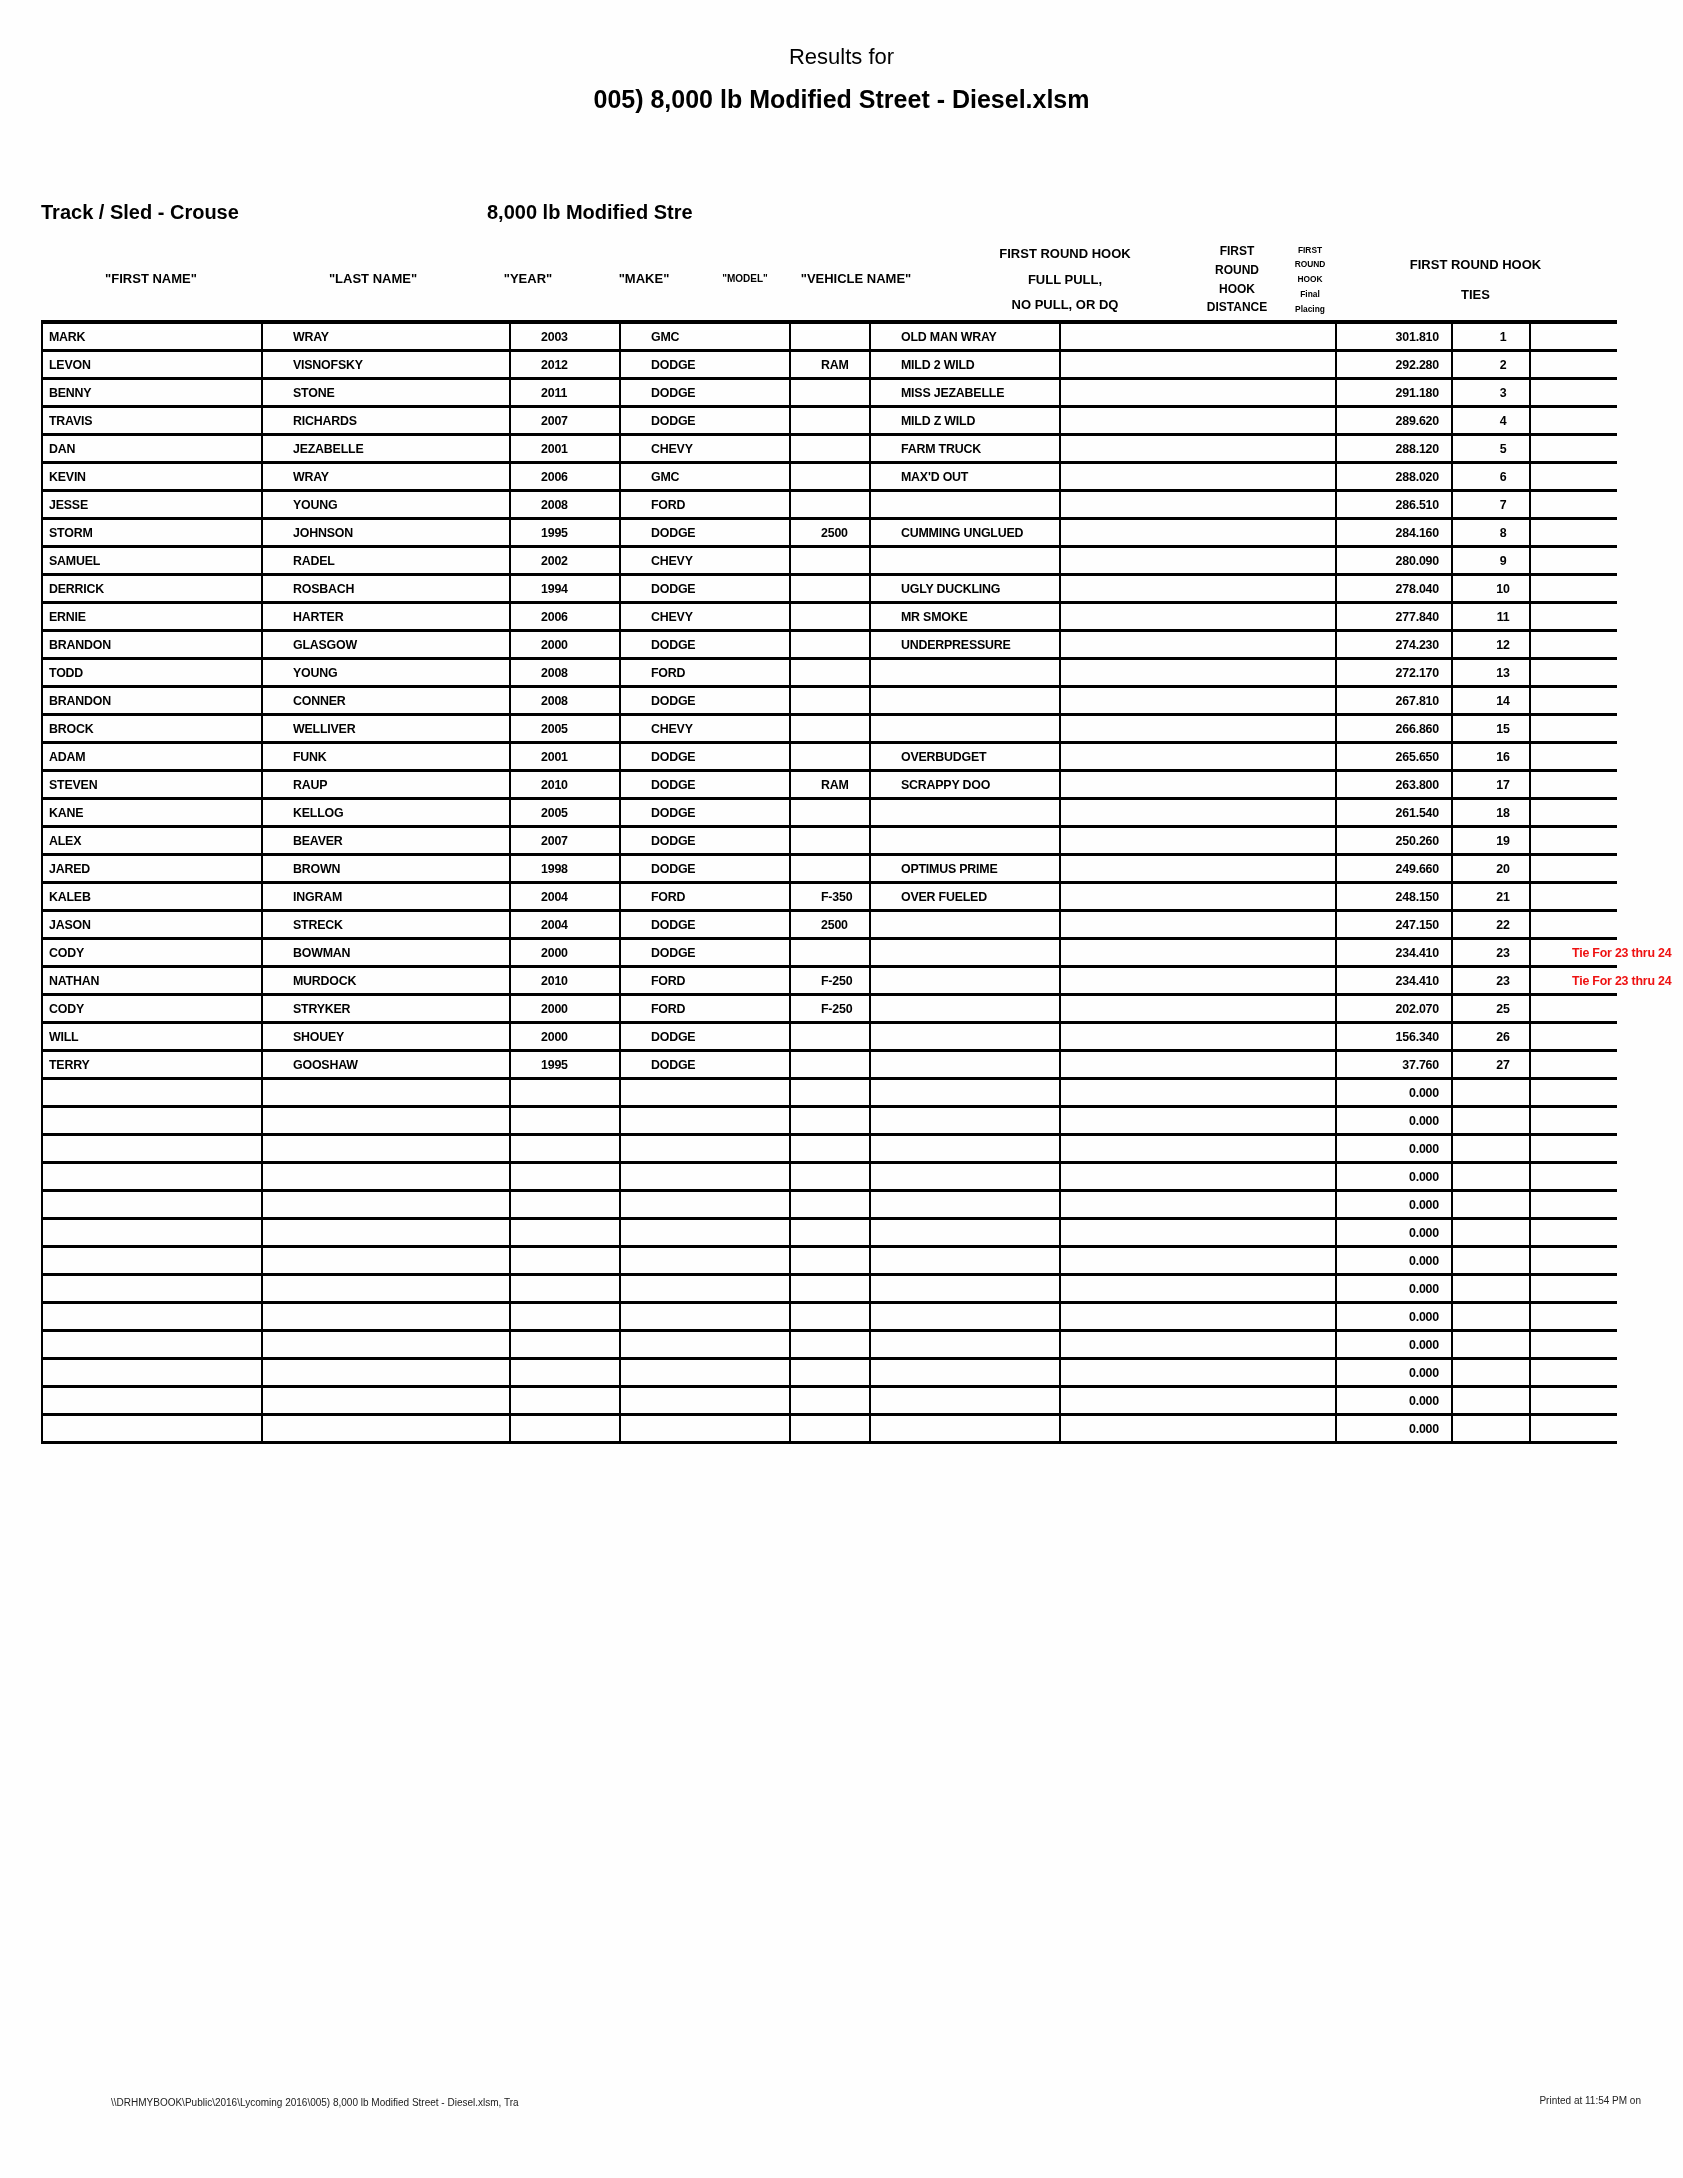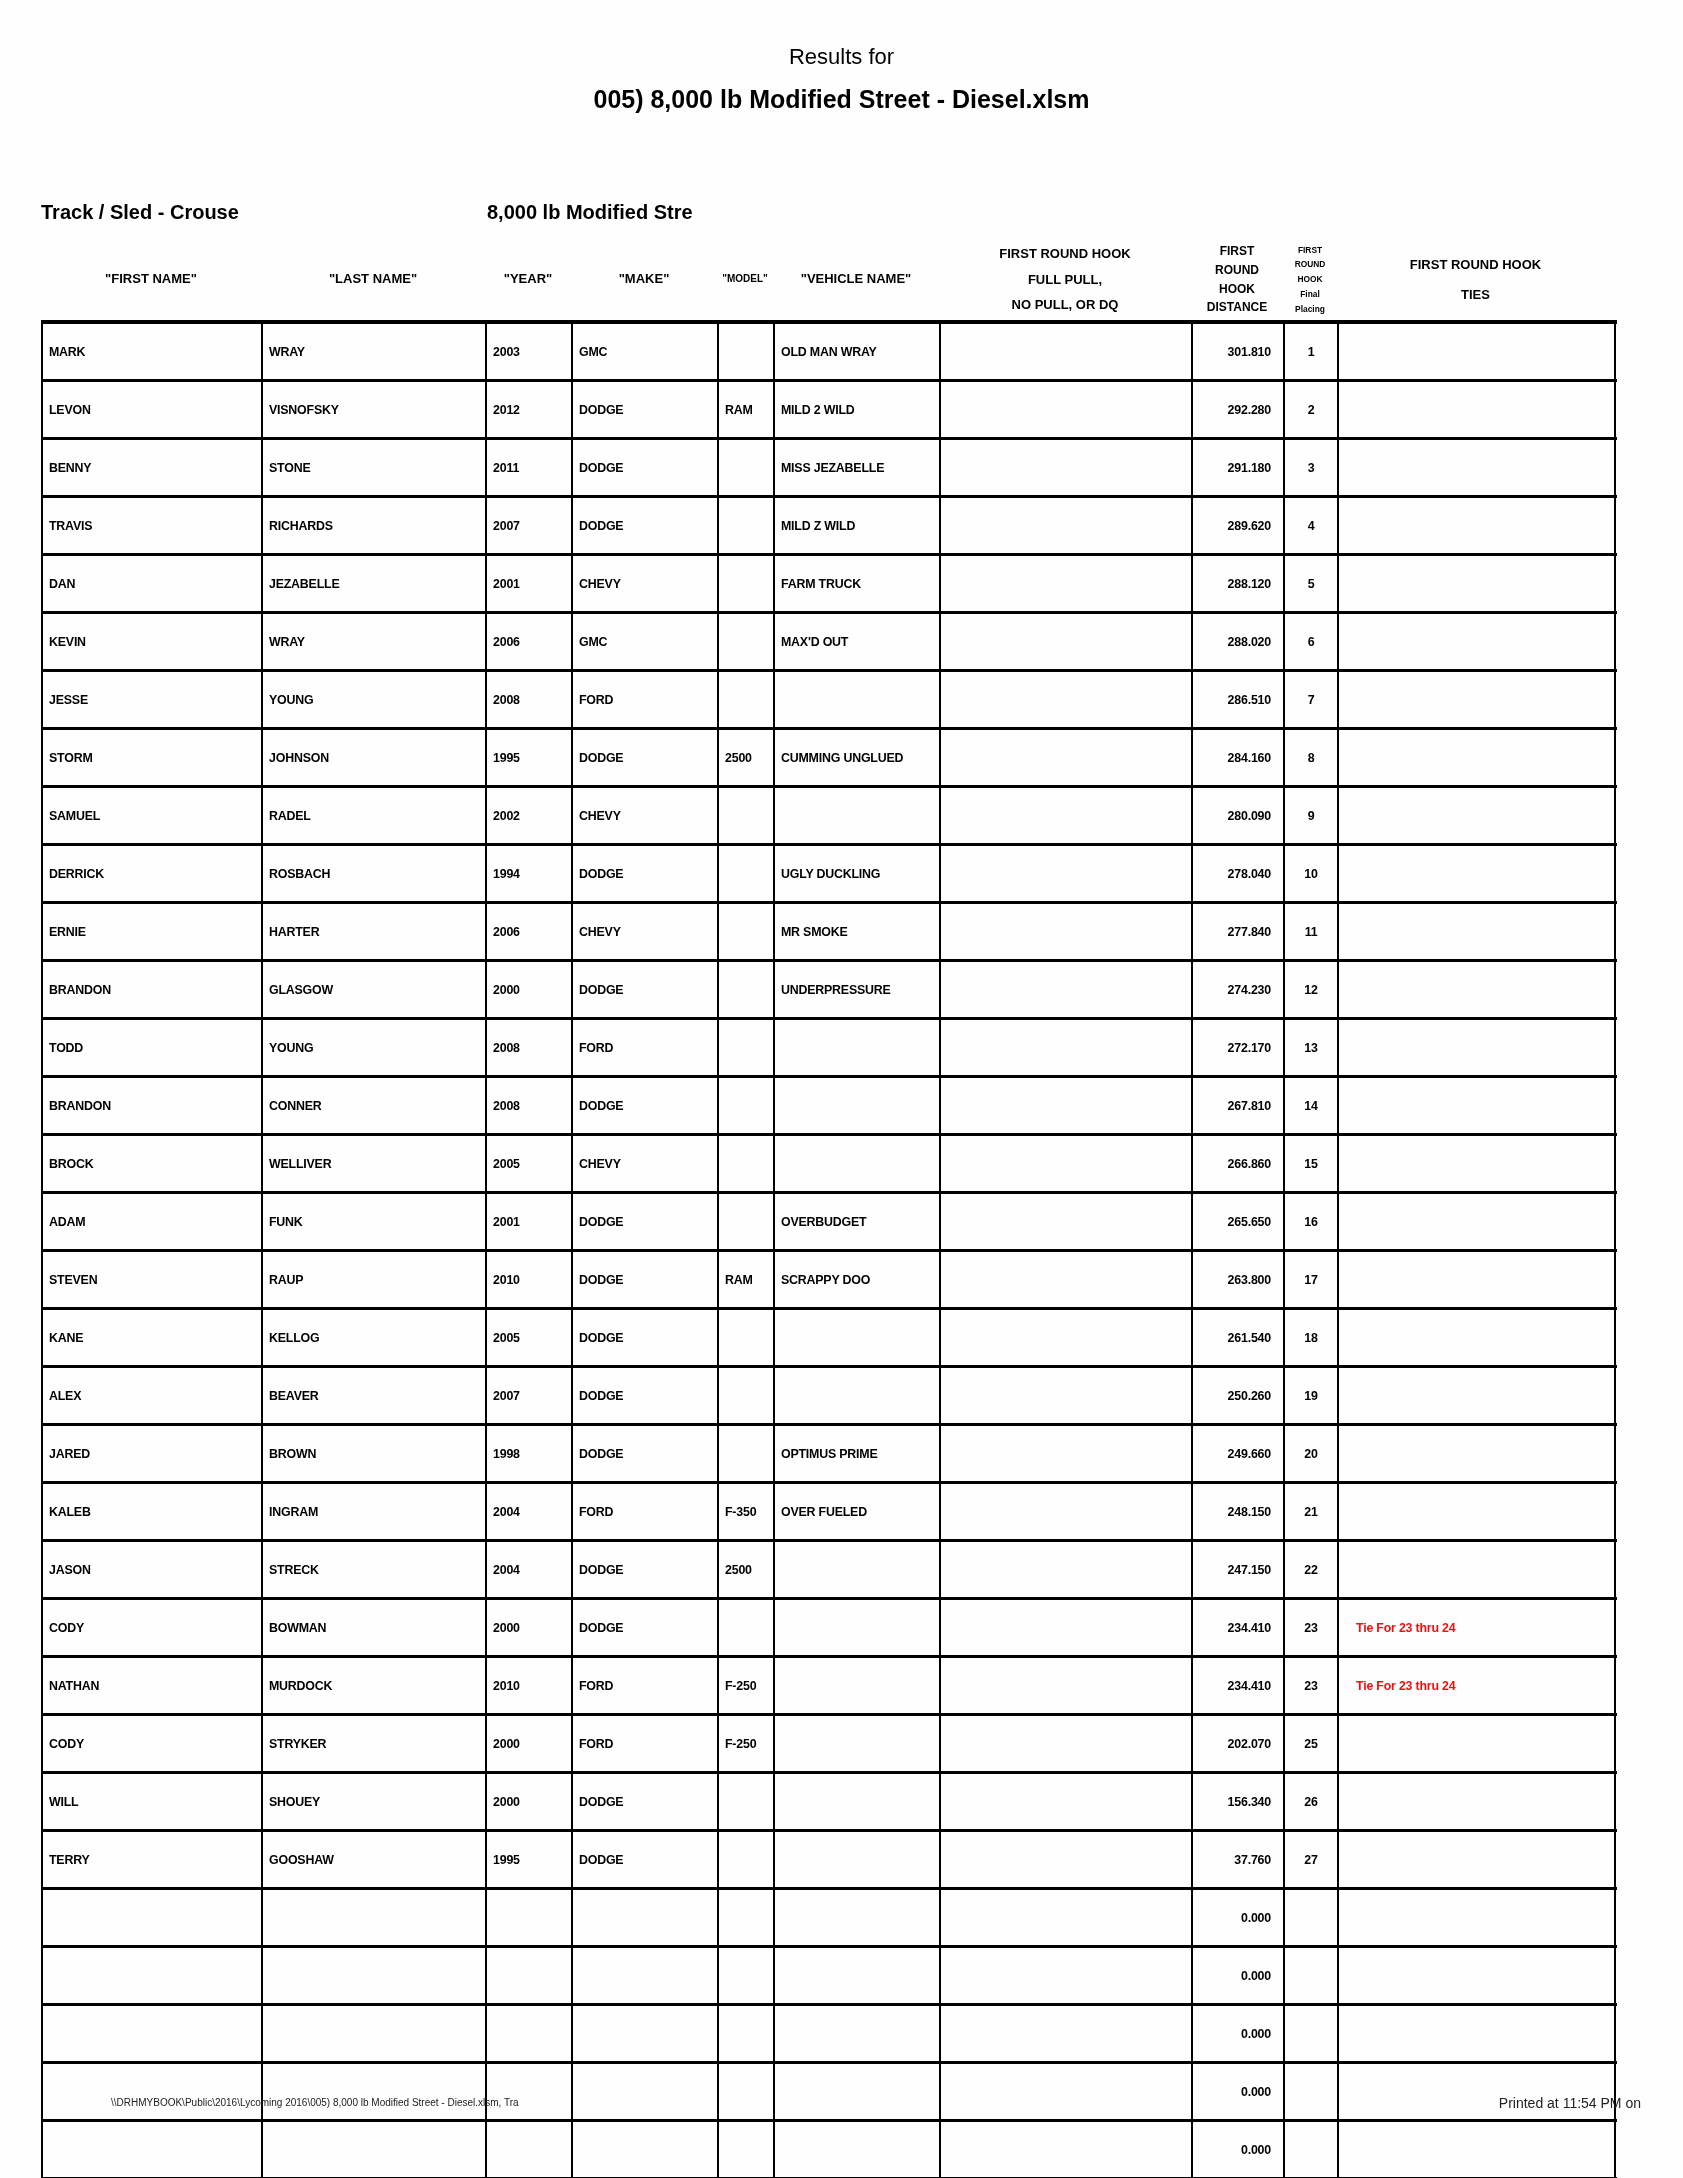--- a/index.html
+++ b/index.html
@@ -51,23 +51,24 @@
   .hcell.h-ties{line-height:2.3;}
   .tgrid{
     margin:0 0 0 41px;
     width:1574px;
     border-top:4px solid #000;
     border-left:2px solid #000;
   }
   .trow{
     display:grid;
     grid-template-columns:220px 224px 86px 146px 56px 166px 252px 92px 54px 277px;
-    height:58px;
+    height:28px;
     border-bottom:3px solid #000;
     box-sizing:border-box;
+    gap:24px;
   }
   .tcell{
     display:flex;align-items:center;
     border-right:2px solid #000;
     font-size:12.4px;font-weight:bold;
     letter-spacing:-0.2px;
     padding-left:6px;
     overflow:hidden;
     box-sizing:border-box;
   }
@@ -75,21 +76,21 @@
   .tcell.c8{justify-content:center;padding-left:0;}
   .tcell.c9{padding-left:17px;}
   .tcell.tie{color:#ee1111;}
   .footer-left{
     position:absolute;left:111px;top:2097px;
     font-size:10px;font-weight:normal;color:#222;
     font-family:"Liberation Sans",sans-serif;
   }
   .footer-right{
     position:absolute;right:42px;top:2095px;
-    font-size:14px;color:#222;
+    font-size:10px;color:#222;
   }
 </style>
 </head>
 <body>
 
 <div class="page">
 
   <div class="title1">Results for</div>
   <div class="title2">005) 8,000 lb Modified Street - Diesel.xlsm</div>
 

